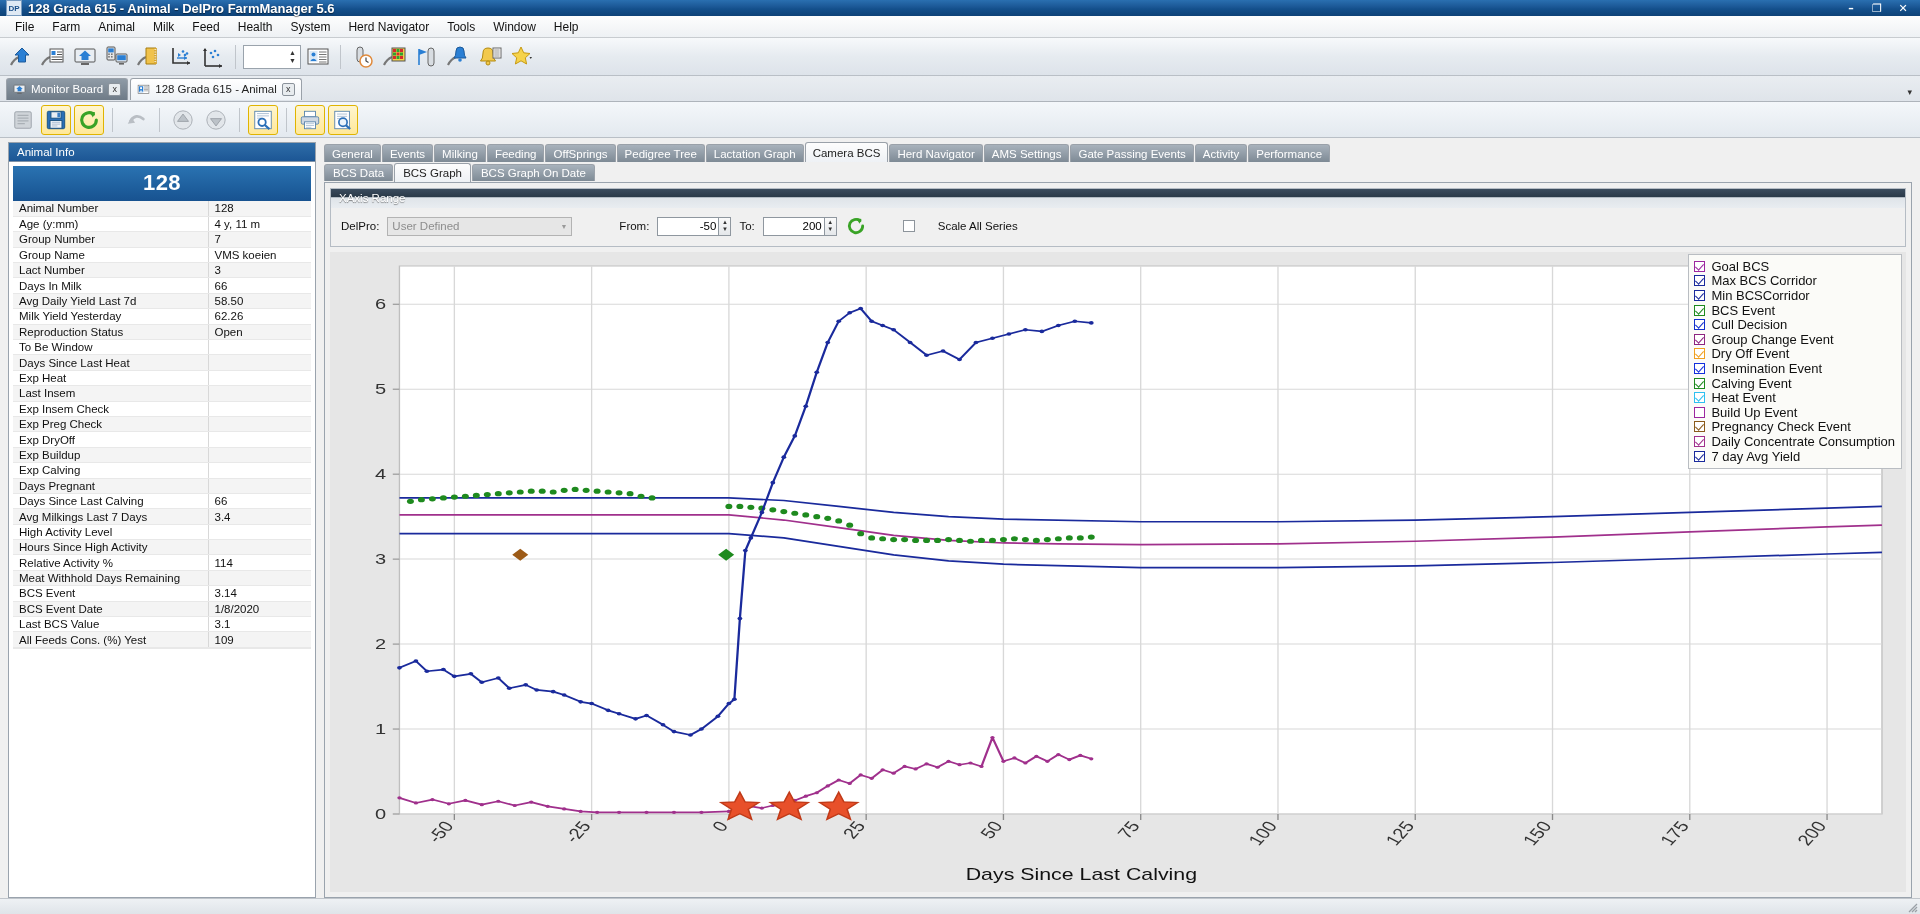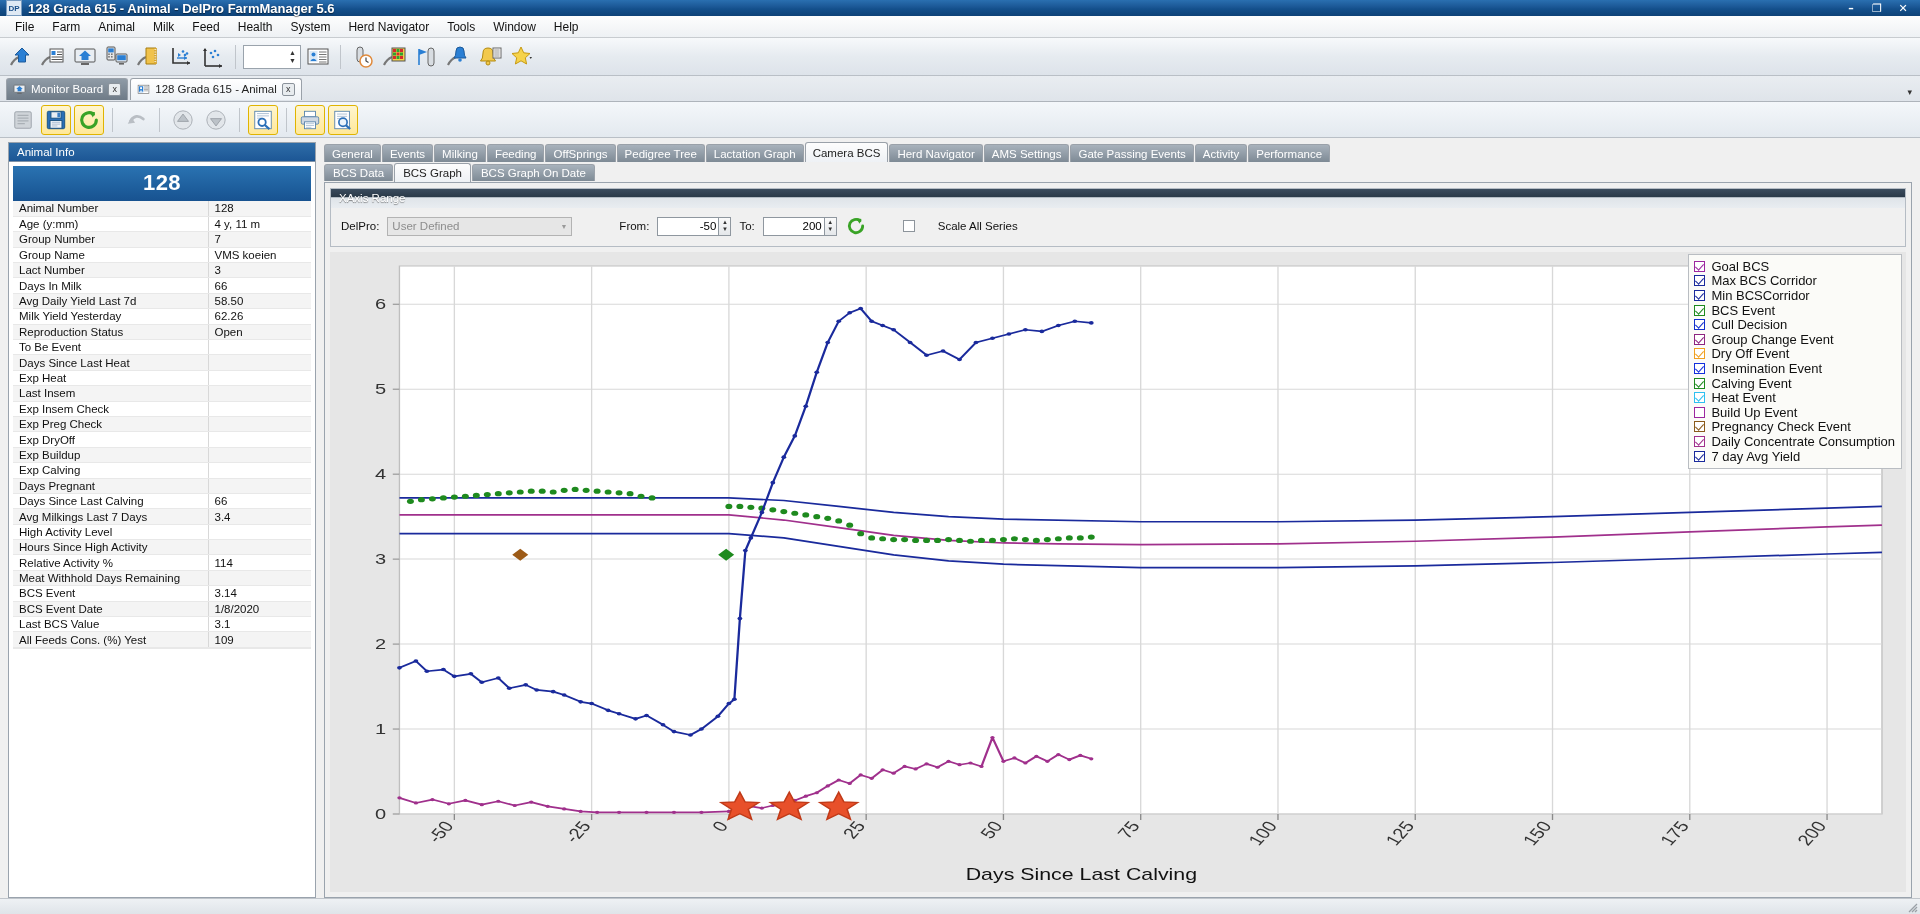--- a/index.html
+++ b/index.html
@@ -526,21 +526,21 @@
               </tr>
               <tr>
                 <td class="k">Milk Yield Yesterday</td>
                 <td>62.26</td>
               </tr>
               <tr>
                 <td class="k">Reproduction Status</td>
                 <td>Open</td>
               </tr>
               <tr>
-                <td class="k">To Be Event</td>
+                <td class="k">To Be Window</td>
                 <td></td>
               </tr>
               <tr>
                 <td class="k">Days Since Last Heat</td>
                 <td></td>
               </tr>
               <tr>
                 <td class="k">Exp Heat</td>
                 <td></td>
               </tr>

